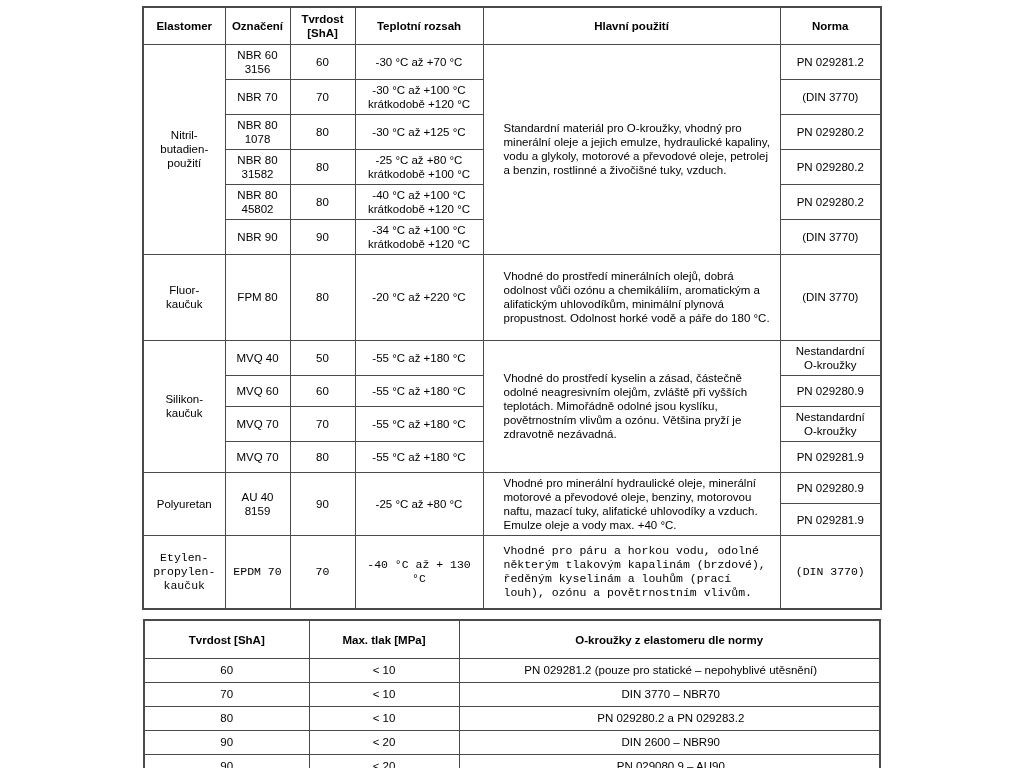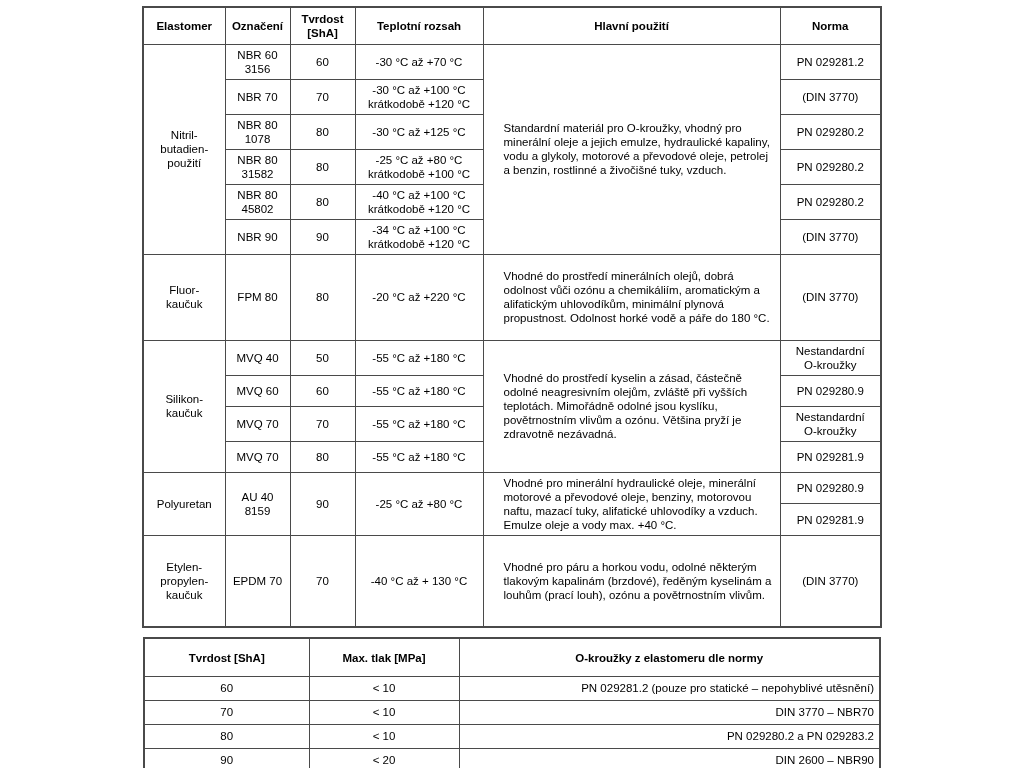--- a/index.html
+++ b/index.html
@@ -36,27 +36,27 @@
     overflow: hidden;
   }
   table { border: 2px solid #4a4a4a; }
   th { font-weight: bold; }
   td.pouziti {
     text-align: left;
     padding-left: 20px;
     padding-right: 7px;
   }
   td.norma-left {
-    text-align: right;
+    text-align: center;
     padding-left: 8px;
   }
   tr.h31 { height: 31px; }
   tr.hdr1 { height: 37px; }
   tr.fpm-row { height: 86px; }
-  tr.epdm-row { height: 92px; }
+  tr.epdm-row { height: 74px; font-family: Liberation Mono, monospace; }
   tr.hdr2 { height: 38px; }
   tr.t2row { height: 24px; }
 </style>
 </head>
 <body>
 
 <div class="page">
 
   <table id="t1">
     <colgroup>

